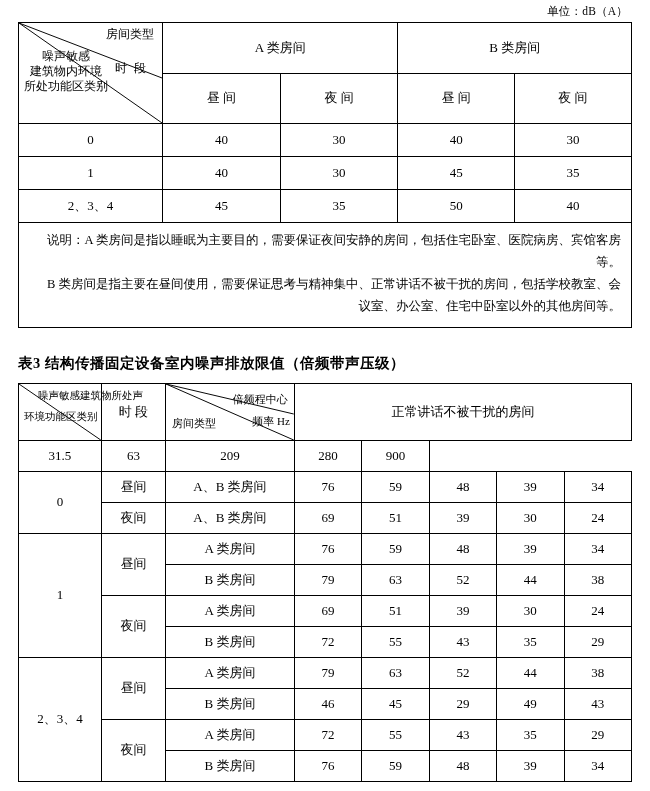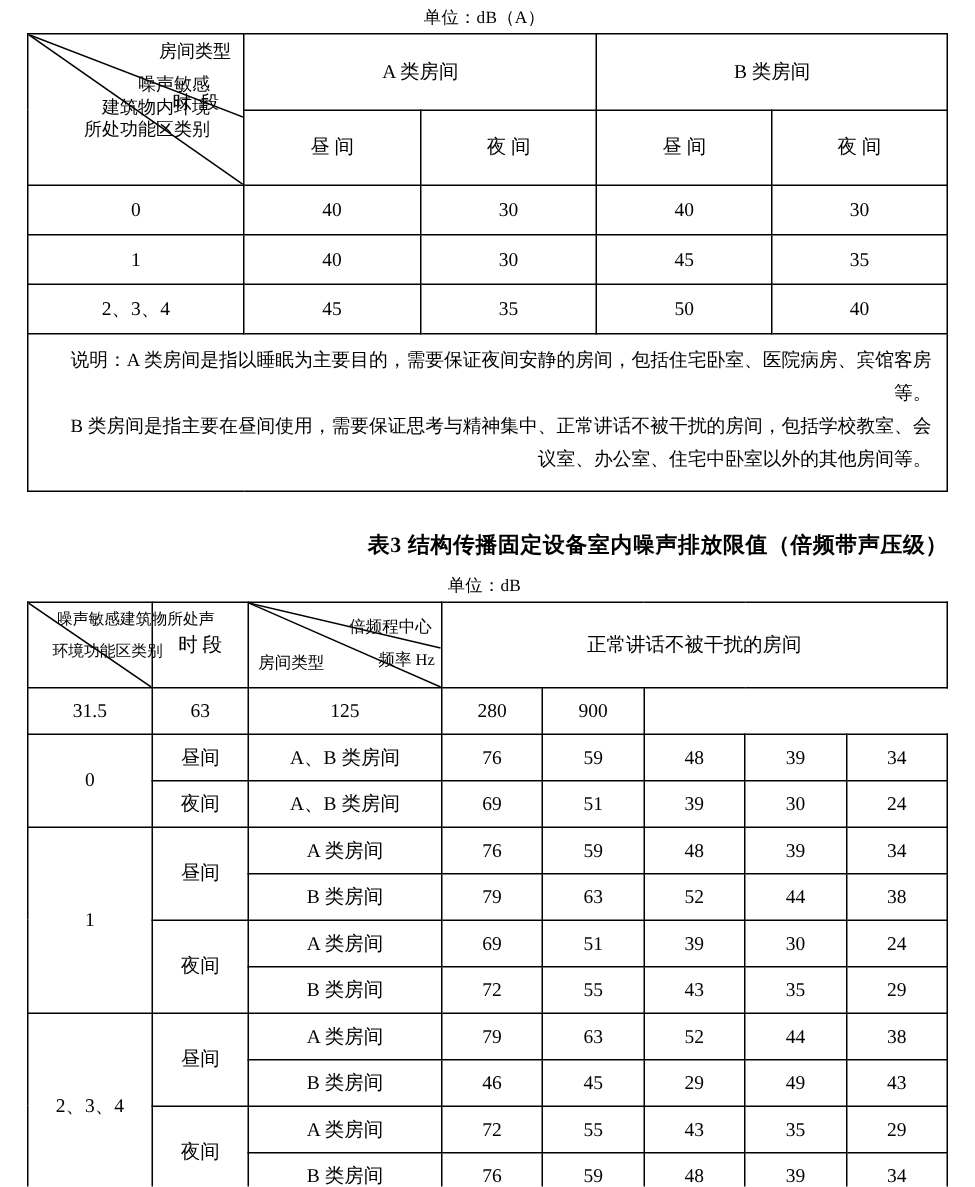--- a/index.html
+++ b/index.html
@@ -16,21 +16,21 @@
     overflow: hidden;
   }
   .page {
     width: 650px;
     height: 791px;
     position: relative;
     box-sizing: border-box;
     padding: 0 18px;
   }
   .unit-line {
-    text-align: center;
+    text-align: right;
     font-size: 11.5px;
     padding-right: 4px;
     margin-top: 4px;
     margin-bottom: 3px;
     letter-spacing: 0.2px;
   }
   table {
     border-collapse: collapse;
     width: 100%;
     table-layout: fixed;
@@ -74,42 +74,41 @@
     right: 8px;
   }
   .corner-lbl.b {  
     top: 38px;
     right: 14px;
     letter-spacing: 2px;
   }
   .corner-lbl.c {  
     left: 5px;
     top: 26px;
-    text-align: right;
-    margin-left: 32px;
+    text-align: center;
   }
 
   .note-cell {
     text-align: right;
     font-size: 12.5px;
     line-height: 1.75;
     padding: 7px 10px 9px 10px !important;
     height: auto !important;
   }
   .note-cell p {
     margin: 0;
     text-indent: 0;
   }
   .note-cell p.indent {
     text-indent: 16px;
   }
 
   
   .caption {
-    text-align: right;
+    text-align: left;
     font-size: 14.5px;
     font-weight: bold;
     margin: 26px 0 10px 0;
     letter-spacing: 0.5px;
   }
 
   
   #table-structure td {
     height: 26px;
     font-size: 13px;
@@ -124,21 +123,21 @@
     left: 0; top: 0;
     width: 100%; height: 100%;
   }
   .c2-lbl {
     position: absolute;
     font-size: 10.5px;
     white-space: nowrap;
     line-height: 1.3;
   }
   .c2-lbl.tl { left: 3px; top: 5px; text-align: left; margin-left: 16px; }
-  .c2-lbl.bl { left: 16px; top: 26px; }
+  .c2-lbl.bl { left: 5px; top: 26px; }
 
   .corner-cell3 {
     position: relative;
     height: 56px !important;
     padding: 0 !important;
   }
   .corner-cell3 svg {
     position: absolute;
     left: 0; top: 0;
     width: 100%; height: 100%;
@@ -223,21 +222,20 @@
         <td colspan="5" class="note-cell">
           <p>说明：A 类房间是指以睡眠为主要目的，需要保证夜间安静的房间，包括住宅卧室、医院病房、宾馆客房等。</p>
           <p class="indent">B 类房间是指主要在昼间使用，需要保证思考与精神集中、正常讲话不被干扰的房间，包括学校教室、会议室、办公室、住宅中卧室以外的其他房间等。</p>
         </td>
       </tr>
     </tbody>
   </table>
 
   <div class="caption">表3  结构传播固定设备室内噪声排放限值（倍频带声压级）</div>
 
-  <div class="unit-line">单位：dB</div>
 
   <table id="table-structure">
     <colgroup>
       <col style="width:13.5%">
       <col style="width:10.5%">
       <col style="width:21.0%">
       <col style="width:11.0%">
       <col style="width:11.0%">
       <col style="width:11.0%">
       <col style="width:11.0%">
@@ -260,21 +258,21 @@
           </svg>
           <span class="c3-lbl tr">倍频程中心</span>
           <span class="c3-lbl br">频率 Hz</span>
           <span class="c3-lbl bl2">房间类型</span>
         </td>
         <td colspan="5">正常讲话不被干扰的房间</td>
       </tr>
       <tr>
         <td>31.5</td>
         <td>63</td>
-        <td>125</td>
+        <td>209</td>
         <td>280</td>
         <td>900</td>
       </tr>
 
       <tr>
         <td rowspan="2" class="big-label">0</td>
         <td class="big-label">昼间</td>
         <td>A、B 类房间</td>
         <td>76</td>
         <td>59</td>

